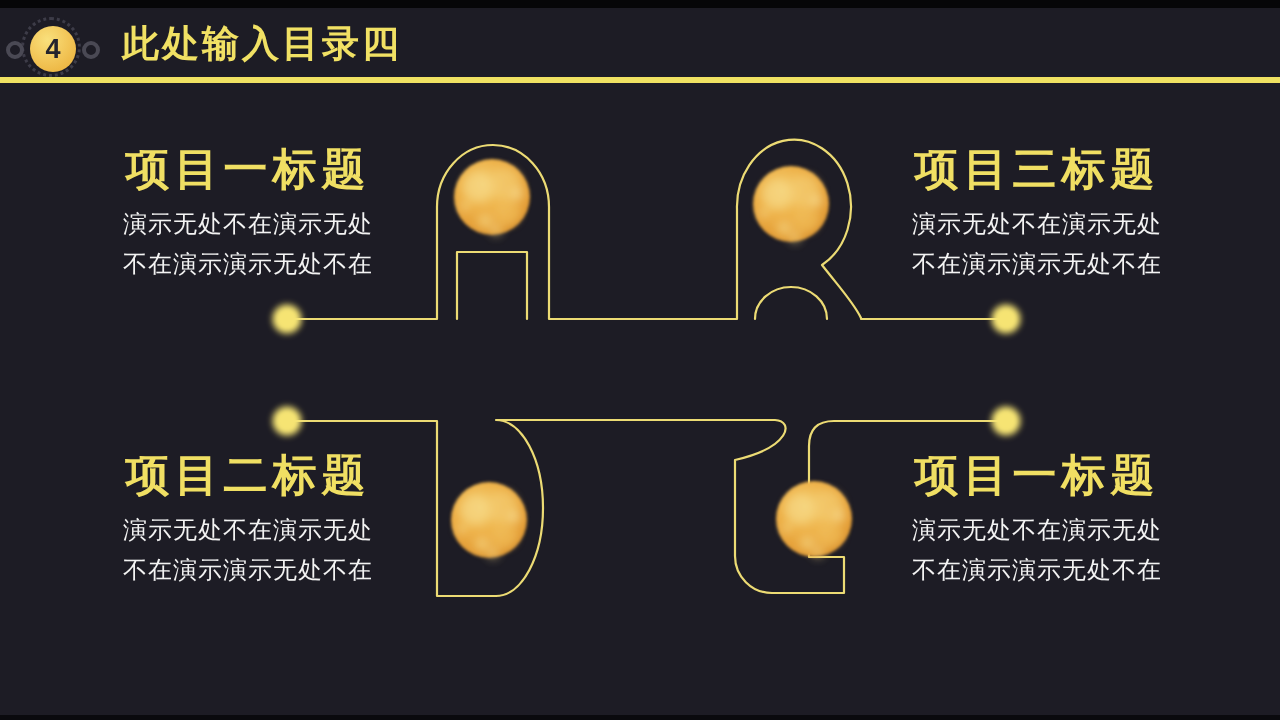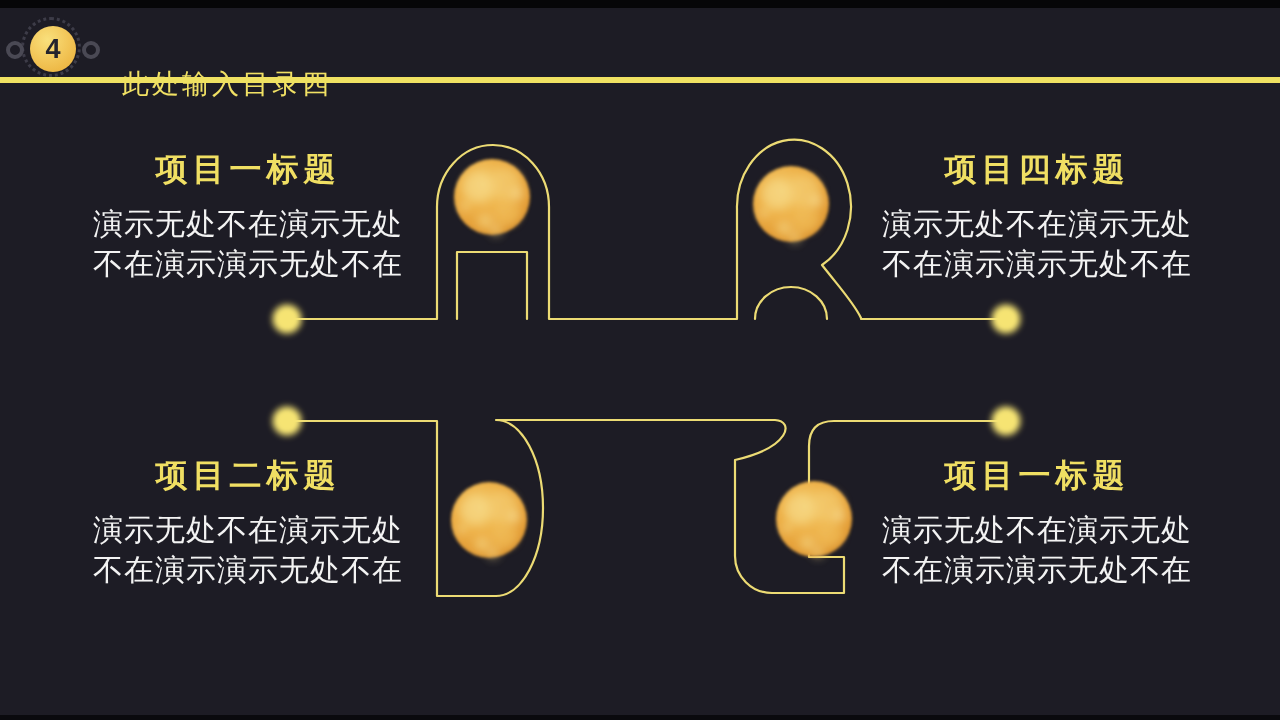--- a/index.html
+++ b/index.html
@@ -26,27 +26,27 @@
   .side-ring.left{left:6px;}
   .side-ring.right{left:82px;}
   .badge{
     position:absolute;left:30px;top:18px;width:46px;height:46px;border-radius:50%;
     background:radial-gradient(circle at 38% 30%, #f9e07c 0%, #f3c85b 45%, #e9ac35 100%);
     display:flex;align-items:center;justify-content:center;
     color:#24232d;font-size:27px;font-weight:bold;
   }
   .header-title{
     position:absolute;left:122px;top:0;height:70px;line-height:72px;
-    color:#f1e164;font-size:27px;font-weight:normal;letter-spacing:3px;white-space:nowrap;margin-top:40px;
+    color:#f1e164;font-size:37px;font-weight:bold;letter-spacing:3px;white-space:nowrap;
   }
 
   
   .tblock{position:absolute;width:340px;text-align:center;}
-  .tblock .ttl{color:#f0df63;font-size:32px;font-weight:bold;letter-spacing:5px;line-height:38px;white-space:nowrap;}
-  .tblock .body{margin-top:16px;color:#f3f3f3;font-size:30px;letter-spacing:1px;line-height:40px;}
+  .tblock .ttl{color:#f0df63;font-size:44px;font-weight:bold;letter-spacing:5px;line-height:38px;white-space:nowrap;}
+  .tblock .body{margin-top:16px;color:#f3f3f3;font-size:24px;letter-spacing:1px;line-height:40px;}
   .tb-tl{left:78px;top:150px;}
   .tb-tr{left:867px;top:150px;}
   .tb-bl{left:78px;top:456px;}
   .tb-br{left:867px;top:456px;}
 
   .decor-svg{position:absolute;left:0;top:0;}
 </style>
 </head>
 <body>
 
@@ -127,21 +127,21 @@
 
   <div class="tblock tb-tl">
     <div class="ttl">项目一标题</div>
     <div class="body">
       <div>演示无处不在演示无处</div>
       <div>不在演示演示无处不在</div>
     </div>
   </div>
 
   <div class="tblock tb-tr">
-    <div class="ttl">项目四标题</div>
+    <div class="ttl">项目三标题</div>
     <div class="body">
       <div>演示无处不在演示无处</div>
       <div>不在演示演示无处不在</div>
     </div>
   </div>
 
   <div class="tblock tb-bl">
     <div class="ttl">项目二标题</div>
     <div class="body">
       <div>演示无处不在演示无处</div>

